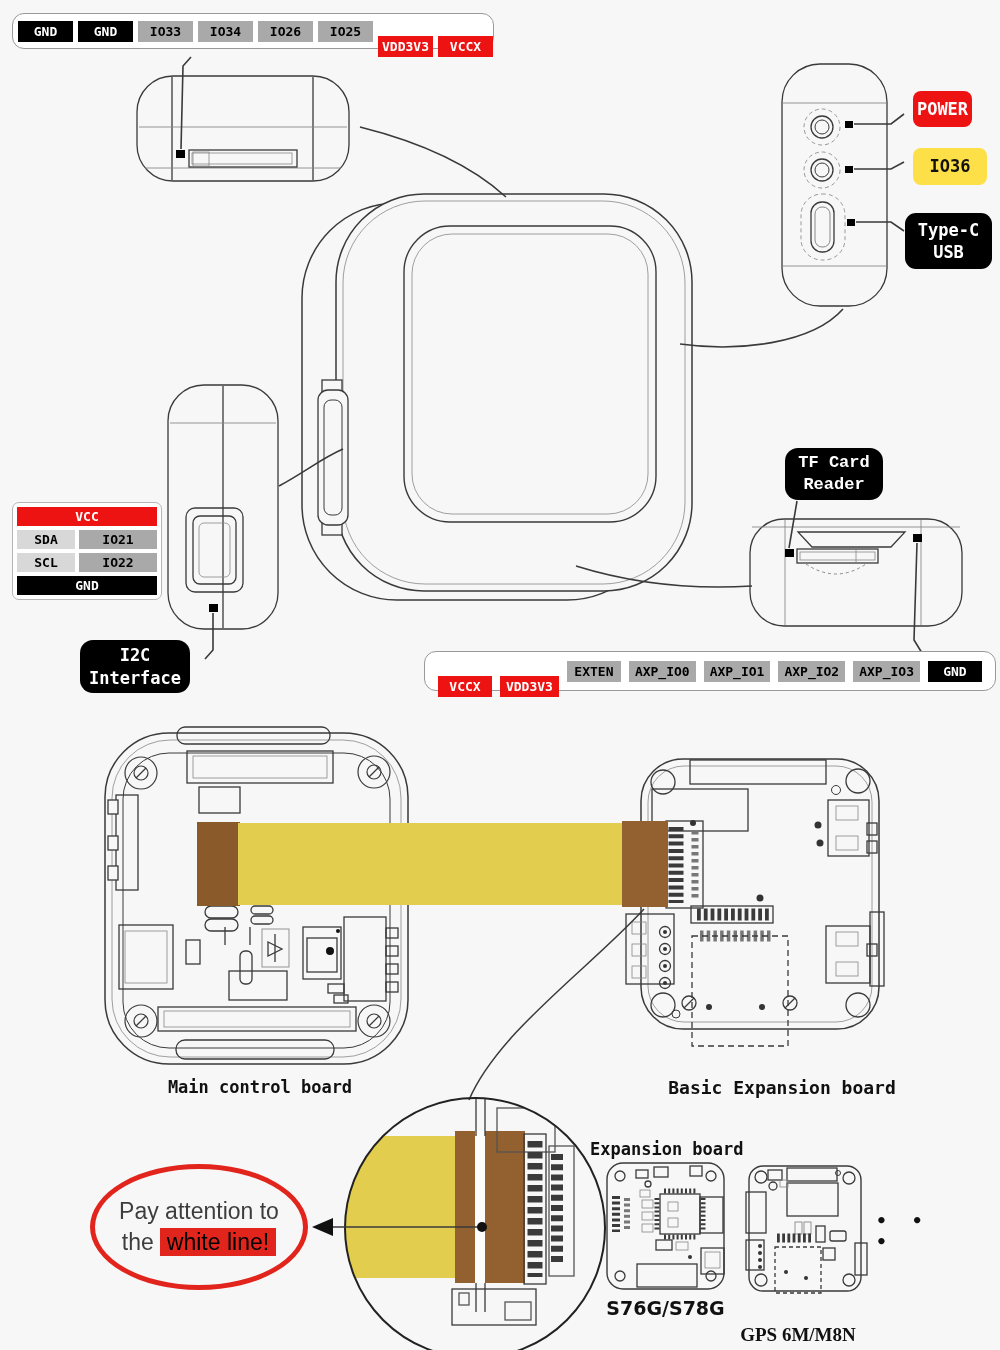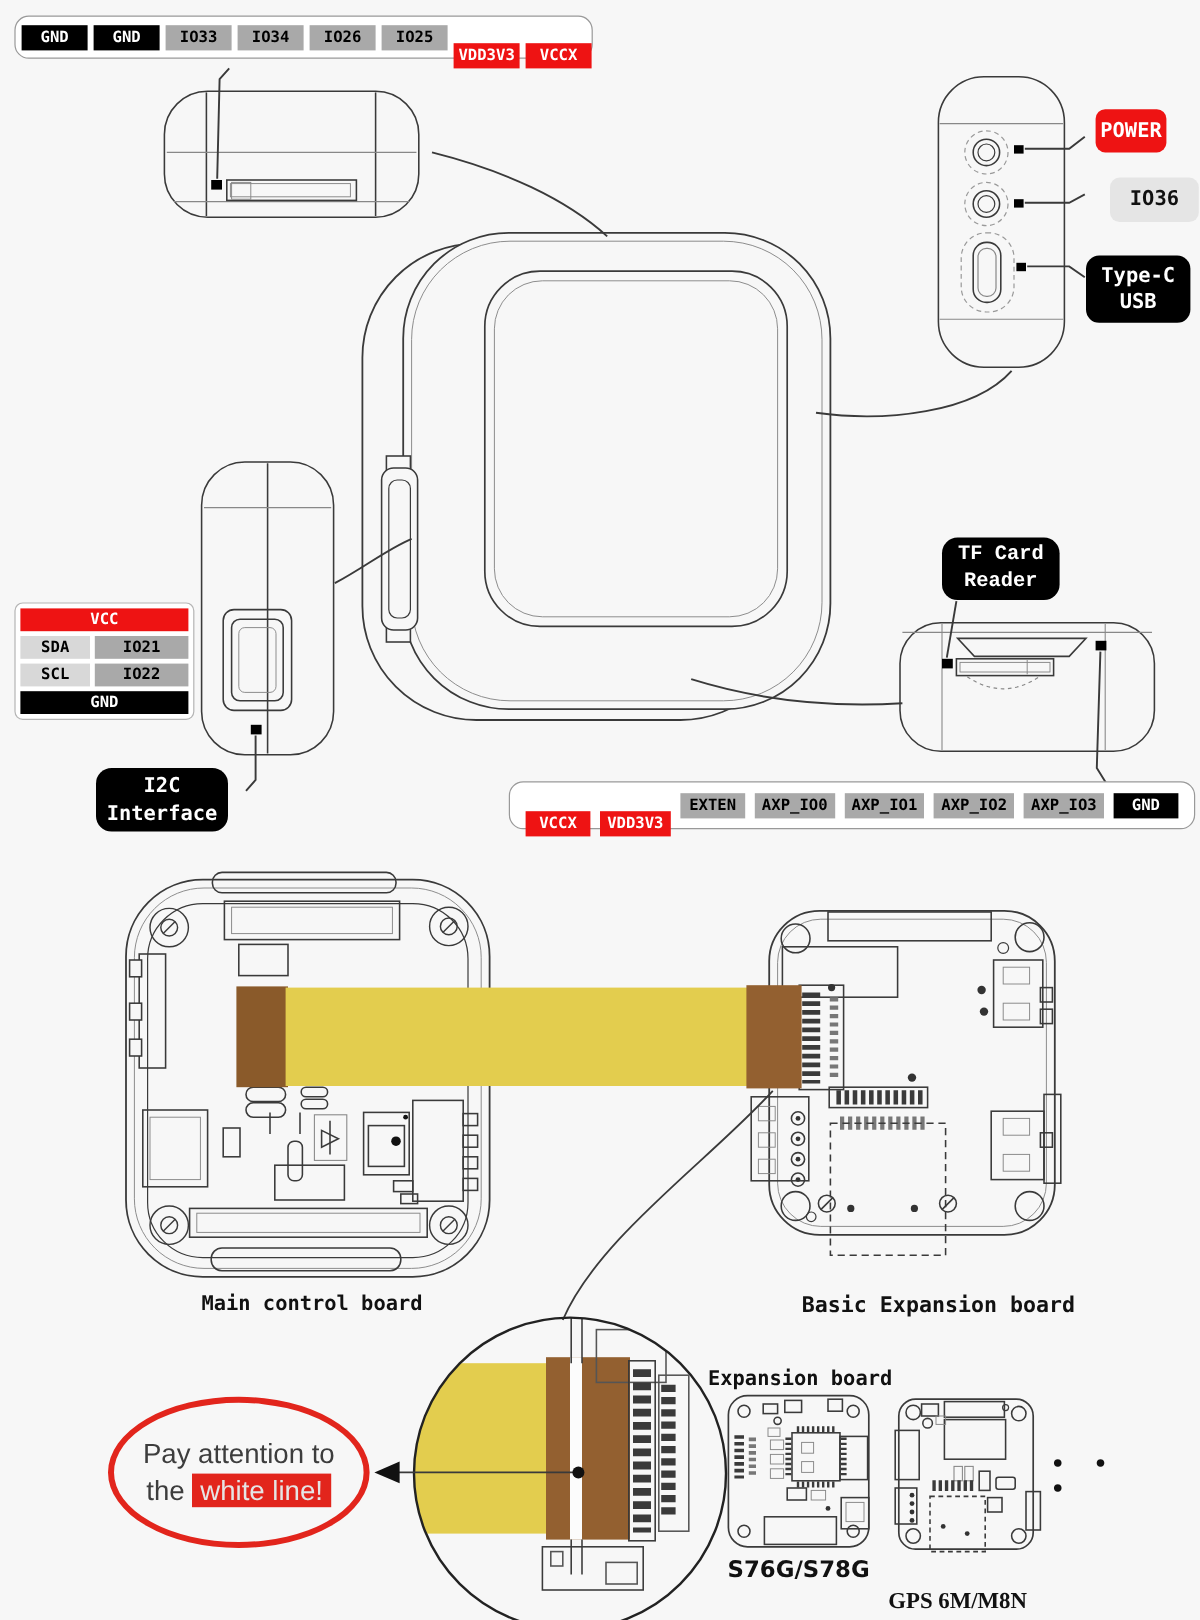--- a/index.html
+++ b/index.html
@@ -12,21 +12,21 @@
   .pin.gnd{background:#000;color:#fff;}
   .pin.io{background:#a9a9a9;color:#000;}
   .pin.pwr{background:#ee1313;color:#fff;margin-top:30px;}
   #top-pin-row{left:12px;top:13px;width:482px;height:36px;padding:0 5px;gap:5px;}
   #top-pin-row .pin{width:55px;flex:0 0 auto;}
   #bottom-pin-row{left:424px;top:651px;width:572px;height:40px;padding:0 13px;justify-content:space-between;}
   #bottom-pin-row .pin{padding:0 6px;min-width:42px;flex:0 0 auto;}
 
   .callout{position:absolute;color:#fff;font-weight:bold;font-size:17px;text-align:center;display:flex;flex-direction:column;justify-content:center;line-height:1.3;box-sizing:border-box;z-index:3;}
   #callout-power{left:913px;top:91px;width:59px;height:36px;background:#ee1313;border-radius:8px;}
-  #callout-io36{left:913px;top:148px;width:74px;height:37px;background:#e5e5e5;border-radius:8px;color:#111;margin-left:12px;}
+  #callout-io36{left:913px;top:148px;width:74px;height:37px;background:#fde047;border-radius:8px;color:#111;}
   #callout-typec{left:905px;top:213px;width:87px;height:56px;background:#000;border-radius:11px;}
   #callout-tf{left:785px;top:448px;width:98px;height:52px;background:#000;border-radius:13px;font-family:Liberation Mono, monospace;}
   #callout-i2c{left:80px;top:640px;width:110px;height:53px;background:#000;border-radius:13px;}
 
   #i2c-table{position:absolute;left:12px;top:502px;width:150px;background:#fff;border:1px solid #b5b5b5;border-radius:7px;padding:4px;box-sizing:border-box;display:flex;flex-direction:column;gap:4px;z-index:3;}
   .i2c-row{display:flex;gap:4px;height:19px;line-height:19px;font-size:13px;font-weight:bold;text-align:center;}
   .i2c-cell{flex:1;}
   .cell-red{background:#ee1313;color:#fff;}
   .cell-light{background:#d8d8d8;color:#000;flex:0 0 58px;}
   .cell-mid{background:#a9a9a9;color:#000;}
@@ -34,21 +34,21 @@
 
   .caption{position:absolute;font-weight:bold;font-size:17px;color:#111;text-align:center;z-index:3;}
   #caption-main{left:118px;top:1077px;width:284px;}
   #caption-basic{left:637px;top:1077px;width:290px;font-size:18px;}
   #caption-expansion{left:590px;top:1139px;width:200px;text-align:left;}
   #caption-s76g{left:598px;top:1297px;width:135px;font-family:"DejaVu Sans",sans-serif;font-size:19px;}
   #caption-gps{left:728px;top:1296px;width:140px;font-family:Liberation Serif, serif;font-size:19px;margin-top:28px;}
   #more-dots{left:876px;top:1210px;width:70px;font-size:18px;letter-spacing:7px;text-align:left;}
 
   #annotation-ellipse{position:absolute;left:90px;top:1164px;width:218px;height:126px;border:5px solid #e2251c;border-radius:50%;box-sizing:border-box;display:flex;flex-direction:column;align-items:center;justify-content:center;font-family:"Liberation Sans",sans-serif;font-size:23px;color:#3d3d3d;line-height:1.35;z-index:3;text-align:center;}
-  .highlight{background:#e2251c;color:#e5e5e5;padding:1px 7px;margin-left:6px;}
+  .highlight{background:#e2251c;color:#000000;padding:1px 7px;margin-left:6px;}
   .ann-line{white-space:nowrap;}
 </style>
 </head>
 <body>
 
 <div id="canvas">
 
   <svg width="1000" height="1350" viewBox="0 0 1000 1350">
     <g stroke="#3a3a3a" fill="none" stroke-width="1.3">
 

